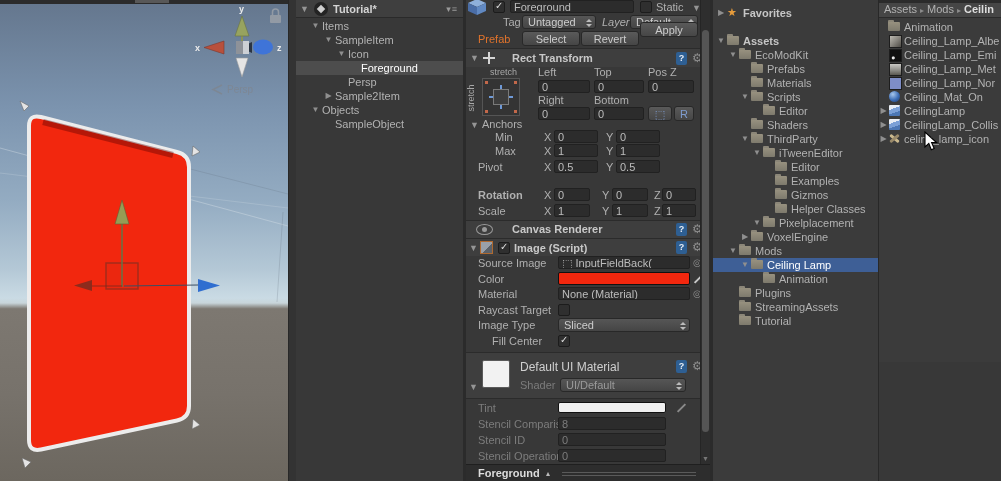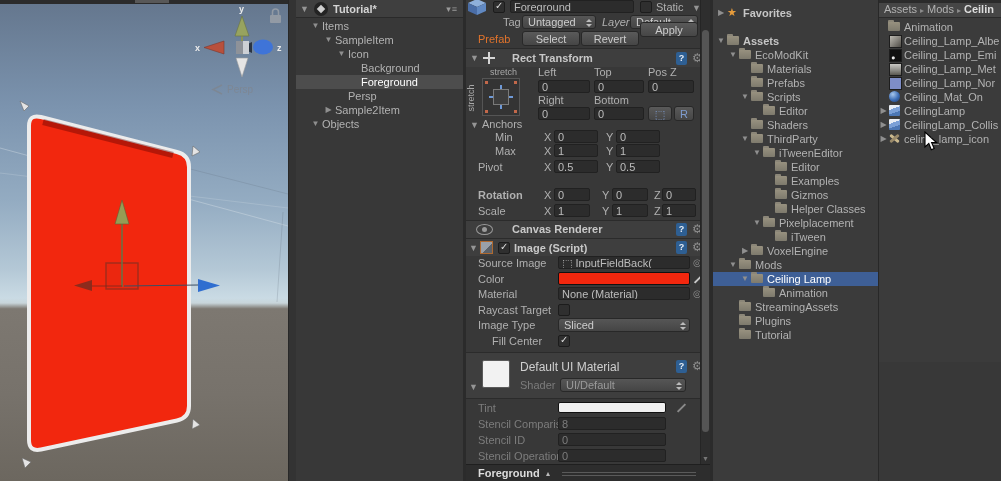--- a/index.html
+++ b/index.html
@@ -213,39 +213,39 @@
           <span class="lbl2">Items</span>
         </div>
         <div class="trow" style="padding-left: 26px;">
           <span class="arr">▼</span>
           <span class="lbl2">SampleItem</span>
         </div>
         <div class="trow" style="padding-left: 39px;">
           <span class="arr">▼</span>
           <span class="lbl2">Icon</span>
         </div>
-        <div class="trow" style="padding-left: 52px;">
-          <span class="arr"></span>
-          <span class="lbl2">Background</span>
-        </div>
         <div class="trow selected" style="padding-left: 52px;">
           <span class="arr"></span>
           <span class="lbl2">Foreground</span>
         </div>
         <div class="trow" style="padding-left: 39px;">
           <span class="arr"></span>
           <span class="lbl2">Persp</span>
         </div>
         <div class="trow" style="padding-left: 26px;">
           <span class="arr">▶</span>
           <span class="lbl2">Sample2Item</span>
         </div>
         <div class="trow" style="padding-left: 13px;">
           <span class="arr">▼</span>
           <span class="lbl2">Objects</span>
+        </div>
+        <div class="trow" style="padding-left: 26px;">
+          <span class="arr"></span>
+          <span class="lbl2">SampleObject</span>
         </div>
       </div>
   </div>
 
   <div class="vsplit" style="left:463px;width:3px;background:#2b2b2b;"></div>
 
   <div id="inspector">
 
     <svg class="cube-icon" style="left:2px;top:-1px;" width="18" height="16" viewBox="0 0 18 16">
       <polygon points="9,0 18,4 9,8 0,4" fill="#8fb0da"></polygon>
@@ -427,28 +427,28 @@
           <span class="lbl2">Assets</span>
         </div>
         <div class="trow" style="padding-left: 14px;">
           <span class="arr">▼</span>
           <span class="ticon folder-icon"></span>
           <span class="lbl2">EcoModKit</span>
         </div>
         <div class="trow" style="padding-left: 26px;">
           <span class="arr"></span>
           <span class="ticon folder-icon"></span>
+          <span class="lbl2">Prefabs</span>
+        </div>
+        <div class="trow" style="padding-left: 26px;">
+          <span class="arr"></span>
+          <span class="ticon folder-icon"></span>
           <span class="lbl2">Materials</span>
         </div>
         <div class="trow" style="padding-left: 26px;">
-          <span class="arr"></span>
-          <span class="ticon folder-icon"></span>
-          <span class="lbl2">Prefabs</span>
-        </div>
-        <div class="trow" style="padding-left: 26px;">
           <span class="arr">▼</span>
           <span class="ticon folder-icon"></span>
           <span class="lbl2">Scripts</span>
         </div>
         <div class="trow" style="padding-left: 38px;">
           <span class="arr"></span>
           <span class="ticon folder-icon"></span>
           <span class="lbl2">Editor</span>
         </div>
         <div class="trow" style="padding-left: 26px;">
@@ -484,25 +484,20 @@
         <div class="trow" style="padding-left: 50px;">
           <span class="arr"></span>
           <span class="ticon folder-icon"></span>
           <span class="lbl2">Helper Classes</span>
         </div>
         <div class="trow" style="padding-left: 38px;">
           <span class="arr">▼</span>
           <span class="ticon folder-icon"></span>
           <span class="lbl2">Pixelplacement</span>
         </div>
-        <div class="trow" style="padding-left: 50px;">
-          <span class="arr"></span>
-          <span class="ticon folder-icon"></span>
-          <span class="lbl2">iTween</span>
-        </div>
         <div class="trow" style="padding-left: 26px;">
           <span class="arr">▶</span>
           <span class="ticon folder-icon"></span>
           <span class="lbl2">VoxelEngine</span>
         </div>
         <div class="trow" style="padding-left: 14px;">
           <span class="arr">▼</span>
           <span class="ticon folder-icon"></span>
           <span class="lbl2">Mods</span>
         </div>
@@ -512,26 +507,26 @@
           <span class="lbl2">Ceiling Lamp</span>
         </div>
         <div class="trow" style="padding-left: 38px;">
           <span class="arr"></span>
           <span class="ticon folder-icon"></span>
           <span class="lbl2">Animation</span>
         </div>
         <div class="trow" style="padding-left: 14px;">
           <span class="arr"></span>
           <span class="ticon folder-icon"></span>
+          <span class="lbl2">Plugins</span>
+        </div>
+        <div class="trow" style="padding-left: 14px;">
+          <span class="arr"></span>
+          <span class="ticon folder-icon"></span>
           <span class="lbl2">StreamingAssets</span>
-        </div>
-        <div class="trow" style="padding-left: 14px;">
-          <span class="arr"></span>
-          <span class="ticon folder-icon"></span>
-          <span class="lbl2">Plugins</span>
         </div>
         <div class="trow" style="padding-left: 14px;">
           <span class="arr"></span>
           <span class="ticon folder-icon"></span>
           <span class="lbl2">Tutorial</span>
         </div>
       </div>
   </div>
 
   <div class="vline" style="left:878px;"></div>

